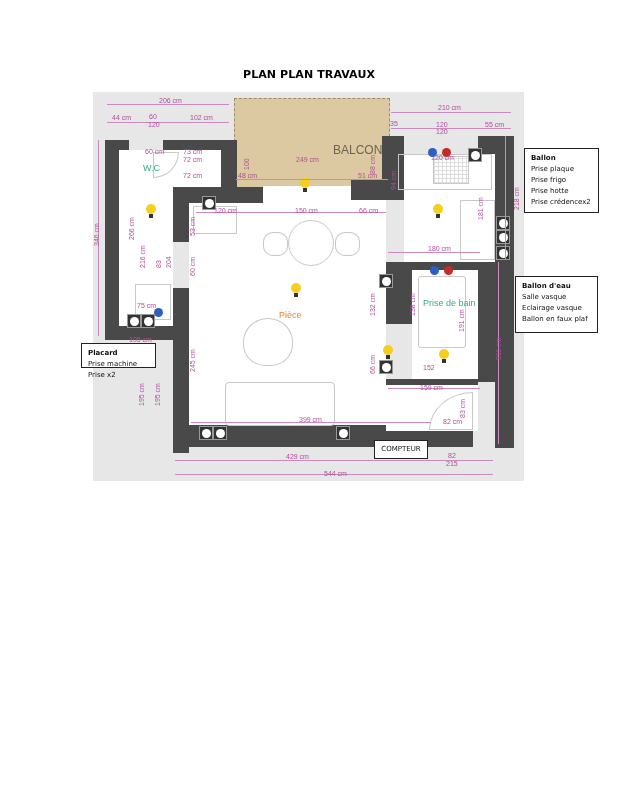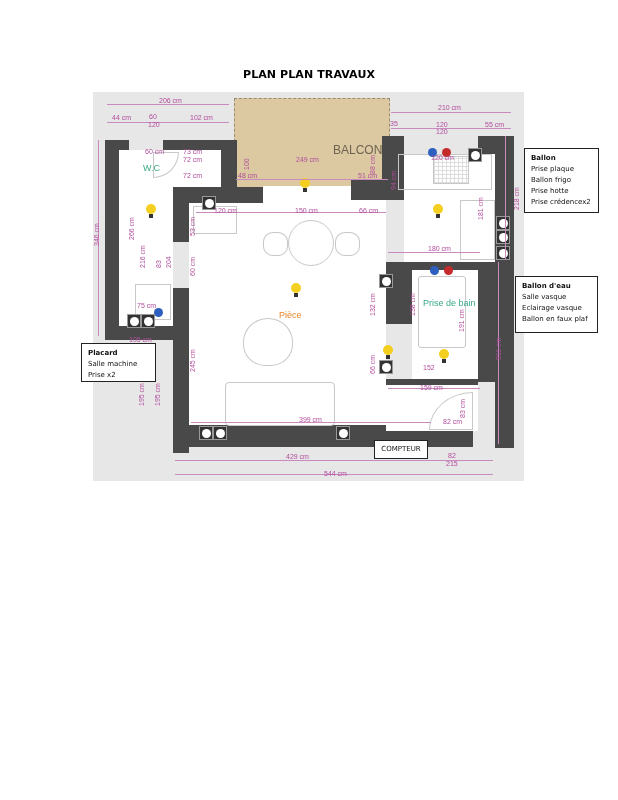--- a/index.html
+++ b/index.html
@@ -187,33 +187,33 @@
   <div class="dimv" style="left:45px;top:314px;">195 cm</div>
   <div class="dimv" style="left:61px;top:314px;">195 cm</div>
   <div class="dim" style="left:206px;top:324px;">399 cm</div>
   <div class="dim" style="left:193px;top:361px;">429 cm</div>
   <div class="dim" style="left:231px;top:378px;">544 cm</div>
 </div>
 
 <div class="note" style="left:524px;top:148px;width:75px;height:65px;">
   <b>Ballon</b>
   <div>Prise plaque</div>
-  <div>Ballon frigo</div>
+  <div>Prise frigo</div>
   <div>Prise hotte</div>
   <div>Prise crédencex2</div>
 </div>
 
 <div class="note" style="left:515px;top:276px;width:83px;height:57px;">
   <b>Ballon d'eau</b>
   <div>Salle vasque</div>
   <div>Eclairage vasque</div>
   <div>Ballon en faux plaf</div>
 </div>
 
-<div class="note" style="left:81px;top:343px;width:75px;height:39px;">
+<div class="note" style="left:81px;top:343px;width:75px;height:25px;">
   <b>Placard</b>
-  <div>Salle machine</div>
+  <div>Prise machine</div>
   <div>Prise x2</div>
 </div>
 
 <div class="note" style="left:374px;top:440px;width:54px;height:19px;padding:3px 5px;text-align:center;">
   <span>COMPTEUR</span>
 </div>
 
 </body></html>

